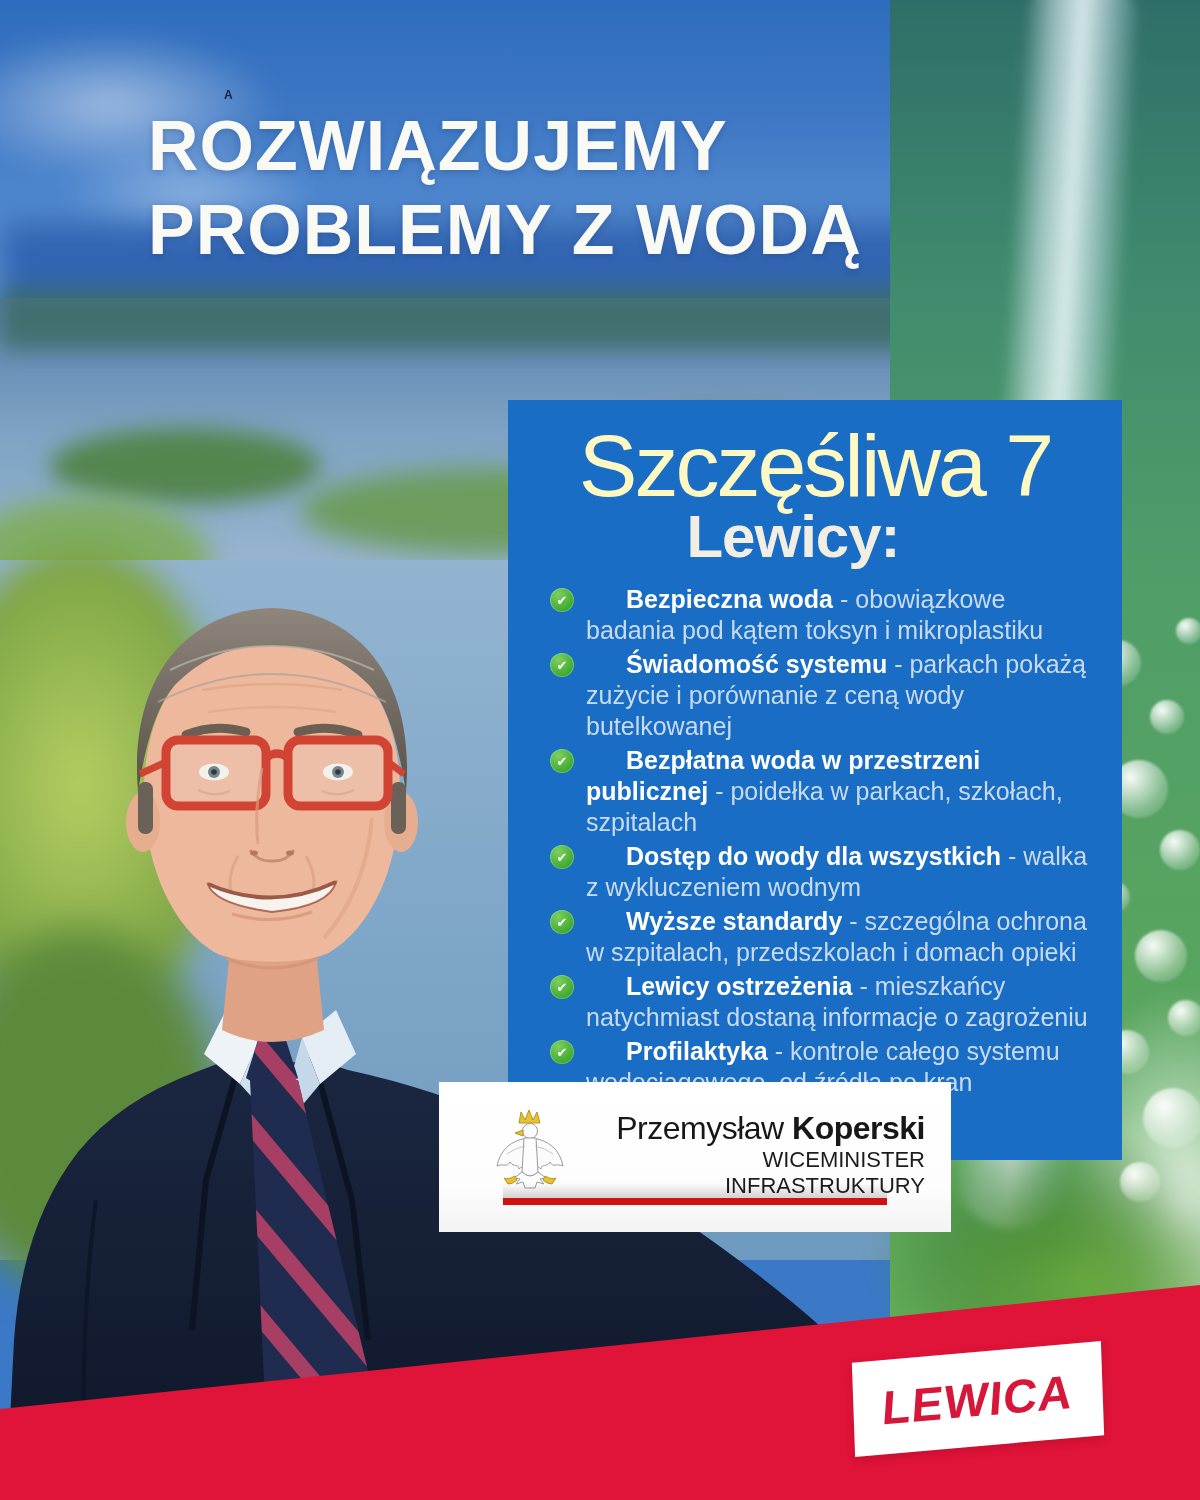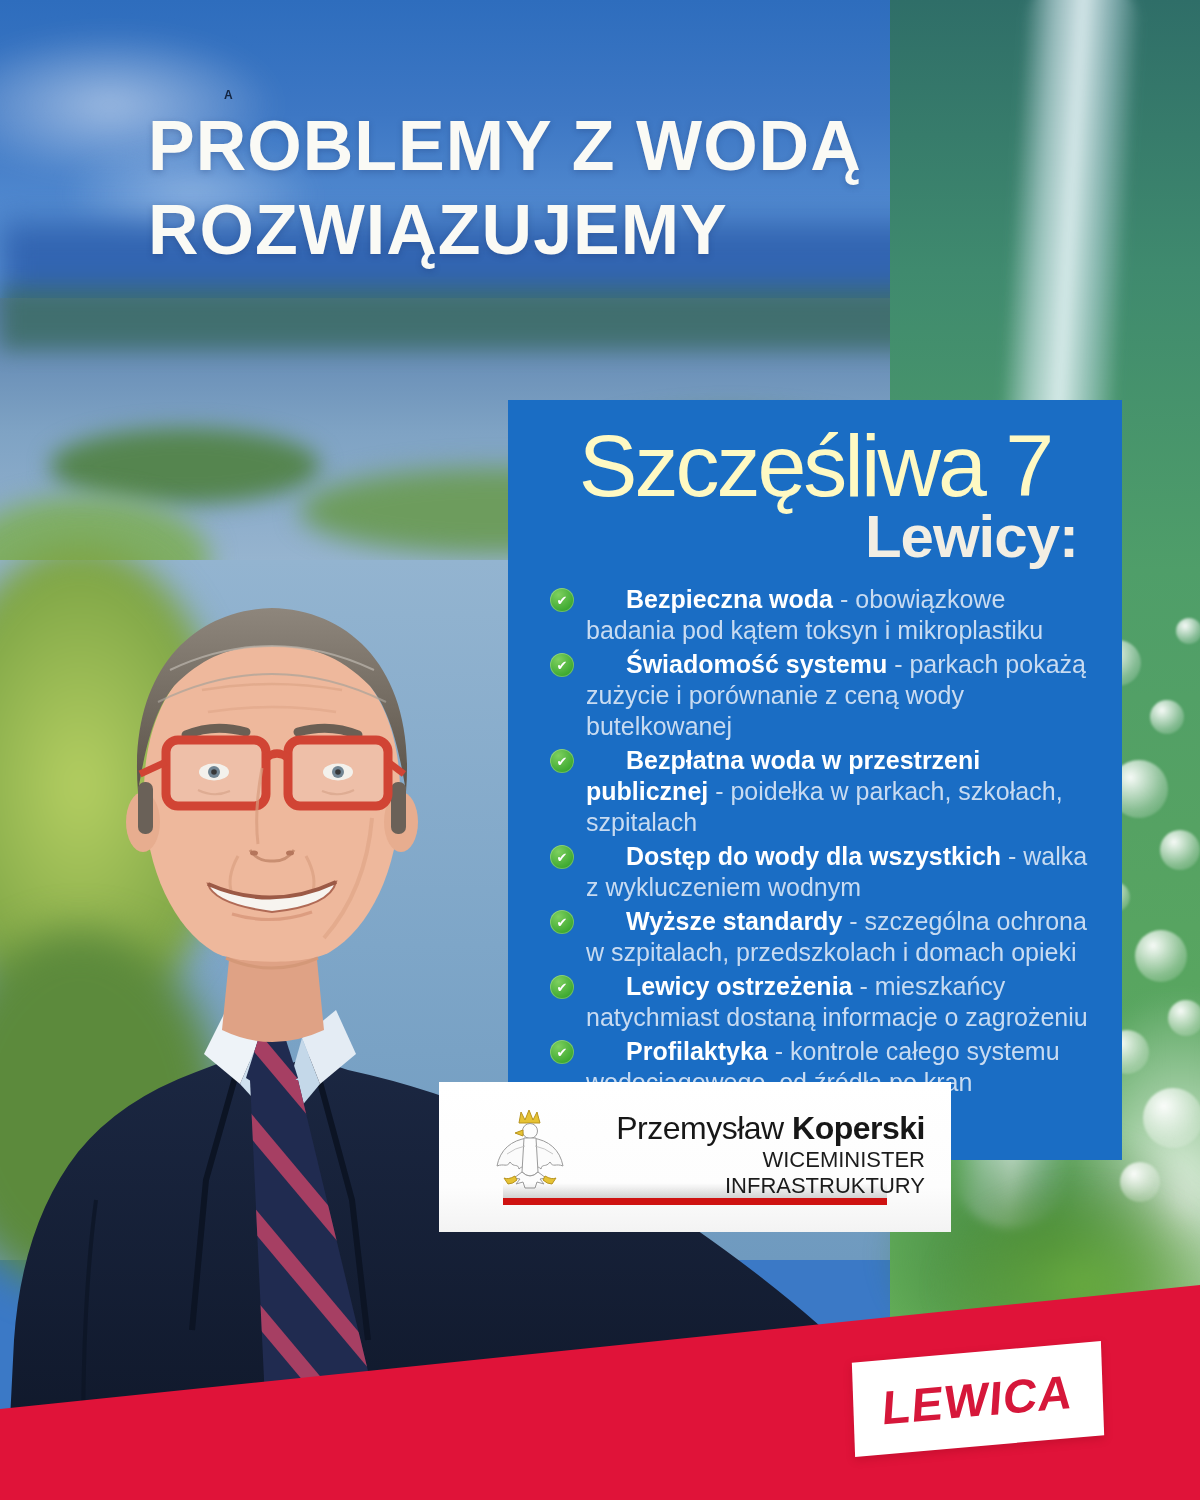--- a/index.html
+++ b/index.html
@@ -52,21 +52,21 @@
   
   .headline{position:absolute;left:148px;top:104px;z-index:2;
     color:#fafaf5;font-weight:bold;font-size:70px;line-height:84px;letter-spacing:1px;
     text-shadow:0 2px 6px rgba(20,40,90,.25);}
   .corner-mark{position:absolute;left:224px;top:88px;z-index:2;font-size:12px;font-weight:bold;color:#132440;}
   
   .card{position:absolute;left:508px;top:400px;width:614px;height:760px;z-index:3;
     background:#1a6dc4;padding-top:18px;}
   .card-title{margin:0;text-align:center;color:#fef9c3;font-size:88px;line-height:96px;
     font-weight:normal;letter-spacing:-3px;}
-  .card-subtitle{margin:-8px 44px 0 0;text-align:right;color:#f2eee3;font-size:60px;line-height:62px;
+  .card-subtitle{margin:-8px 44px 0 0;text-align:center;color:#f2eee3;font-size:60px;line-height:62px;
     font-weight:bold;letter-spacing:-1px;}
   .items{list-style:none;margin:16px 0 0 0;padding:0 30px 0 42px;}
   .items li{display:flex;align-items:flex-start;margin-bottom:3px;}
   .check{flex:none;width:24px;height:24px;margin:4px 12px 0 0;border-radius:50%;
     background:radial-gradient(circle at 35% 28%,#7ed05f,#3aa72e 75%);
     color:#fff;font-size:13px;font-weight:bold;display:flex;align-items:center;justify-content:center;
     box-shadow:inset 0 0 0 1px rgba(255,255,255,.25);}
   .items p{margin:0;font-size:25px;line-height:31px;color:#c8dbf1;}
   .items p b{color:#ffffff;font-weight:bold;margin-left:40px;}
   
@@ -126,22 +126,22 @@
   <i class="bub" style="left:1168px;top:1000px;width:36px;height:36px;"></i>
   <i class="bub" style="left:1105px;top:1030px;width:44px;height:44px;"></i>
   <i class="bub" style="left:1143px;top:1088px;width:60px;height:60px;"></i>
   <i class="bub" style="left:1120px;top:1162px;width:40px;height:40px;"></i>
   <i class="bub" style="left:1176px;top:618px;width:26px;height:26px;"></i>
   <i class="bub" style="left:1088px;top:712px;width:22px;height:22px;"></i>
 
   <span class="corner-mark">A</span>
 
   <div class="headline">
+    <div>ROZWIĄZUJEMY</div>
     <div>PROBLEMY Z WODĄ</div>
-    <div>ROZWIĄZUJEMY</div>
   </div>
 
   <section class="card">
     <h1 class="card-title">Szczęśliwa 7</h1>
     <h2 class="card-subtitle">Lewicy:</h2>
     <ul class="items">
       <li>
         <span class="check">✔</span>
         <p><b>Bezpieczna woda</b> <span>- obowiązkowe badania pod kątem toksyn i mikroplastiku</span></p>
       </li>

